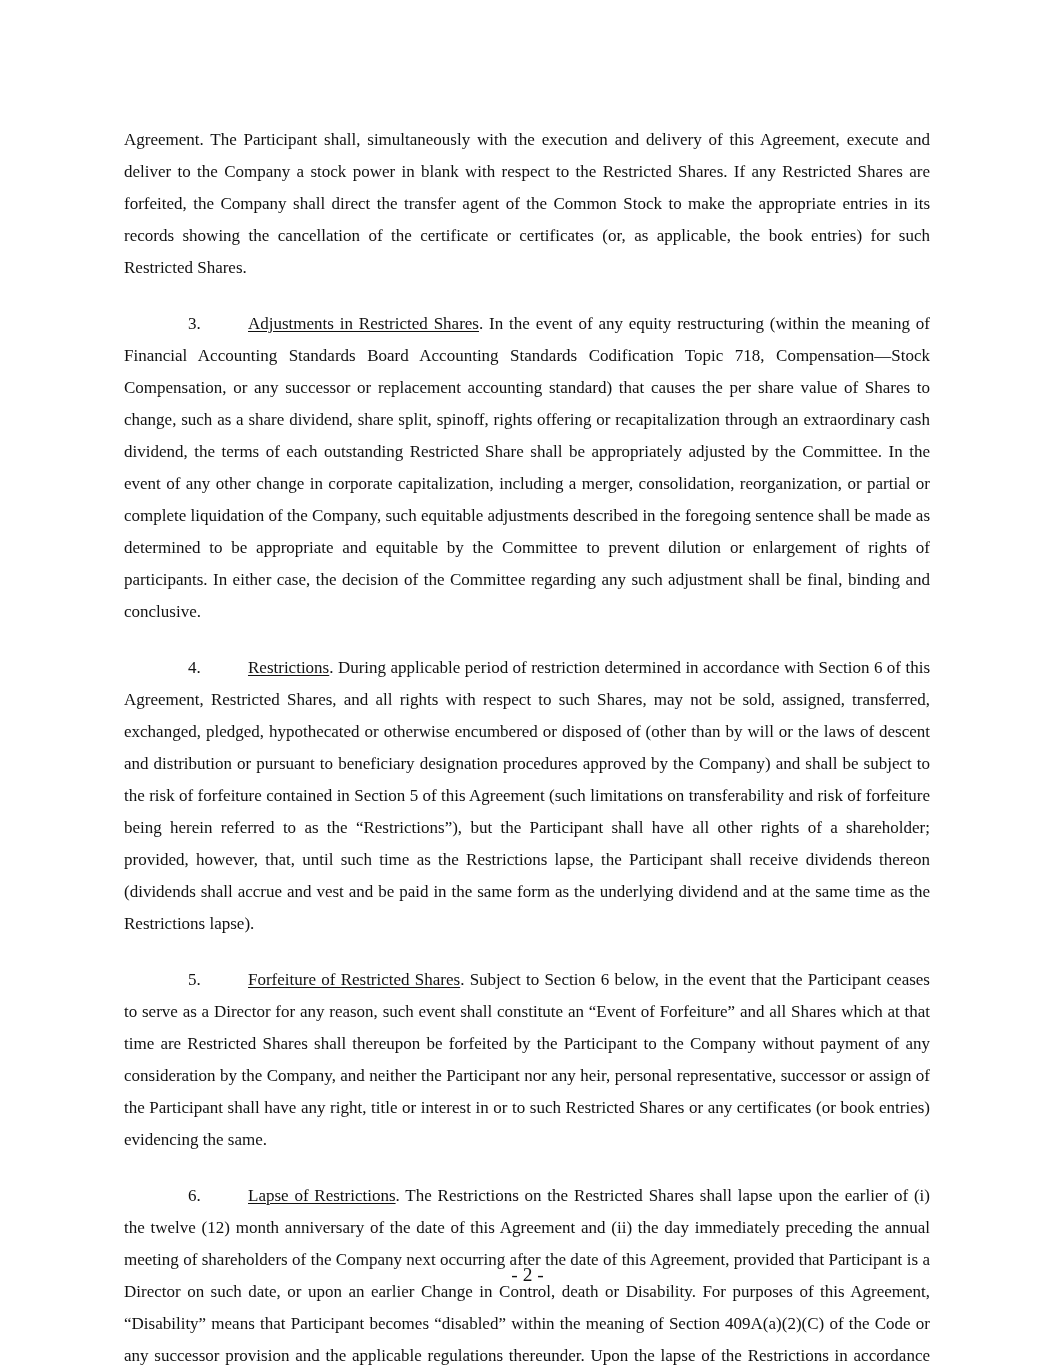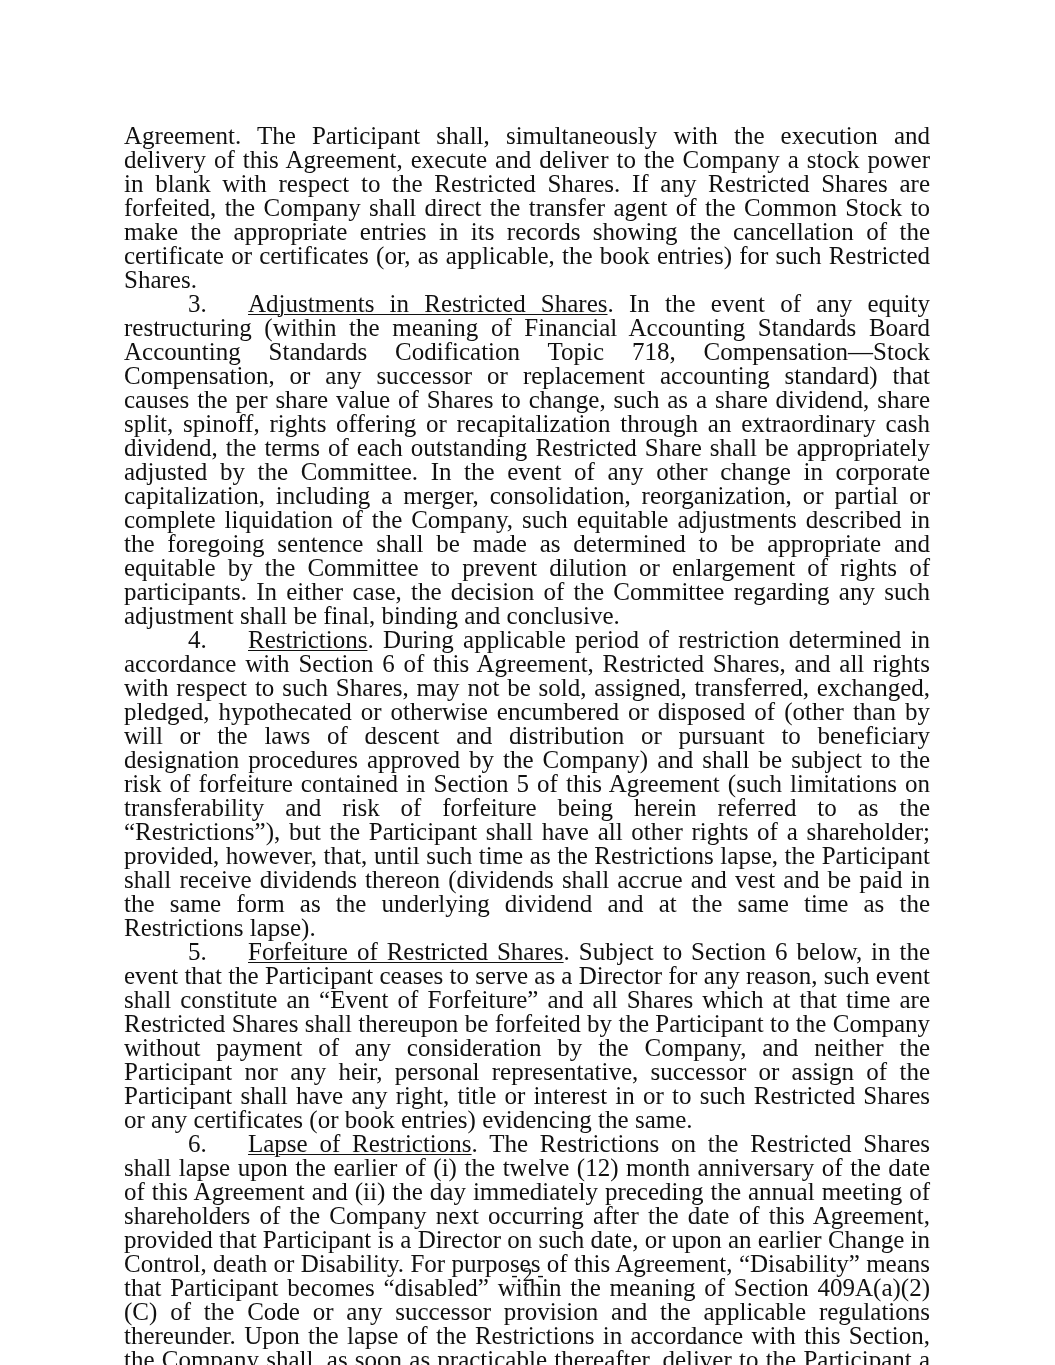--- a/index.html
+++ b/index.html
@@ -16,26 +16,27 @@
       font-family: "Liberation Serif", "DejaVu Serif", serif;
     }
     .page {
       position: absolute;
       left: 124px;
       top: 124px;
       width: 806px;
     }
     .para {
       margin: 0;
-      font-size: 25px;
-      line-height: 24px;
+      font-size: 17px;
+      line-height: 32px;
       text-align: justify;
       text-align-last: left;
     }
     .para + .para {
+      margin-top: 24px;
     }
     .para.first { }
     .indent {
       display: inline-block;
       width: 64px;
     }
     .num {
       display: inline-block;
       width: 60px;
     }

